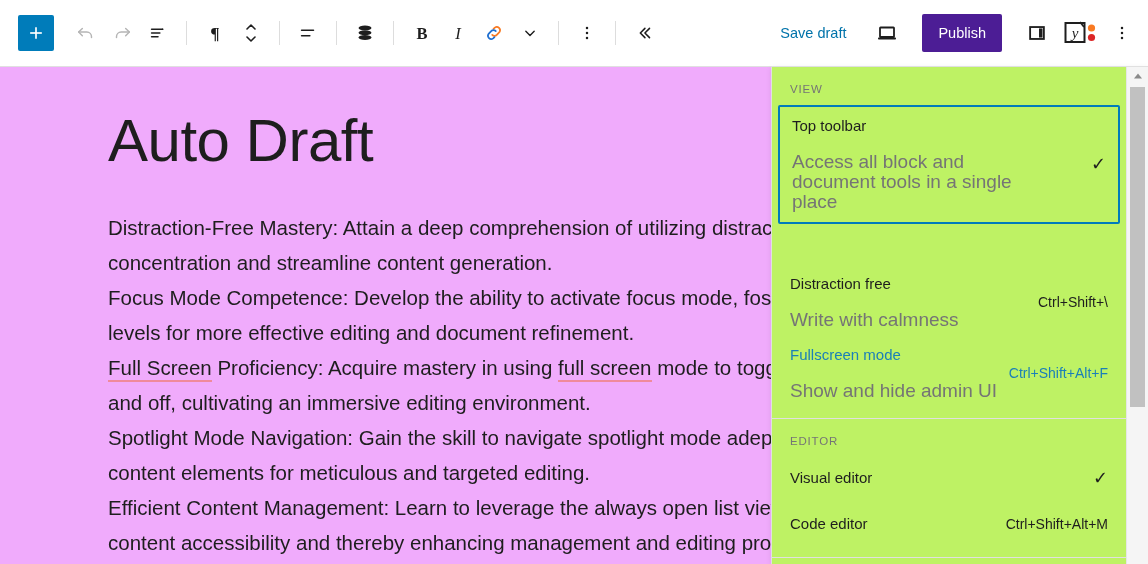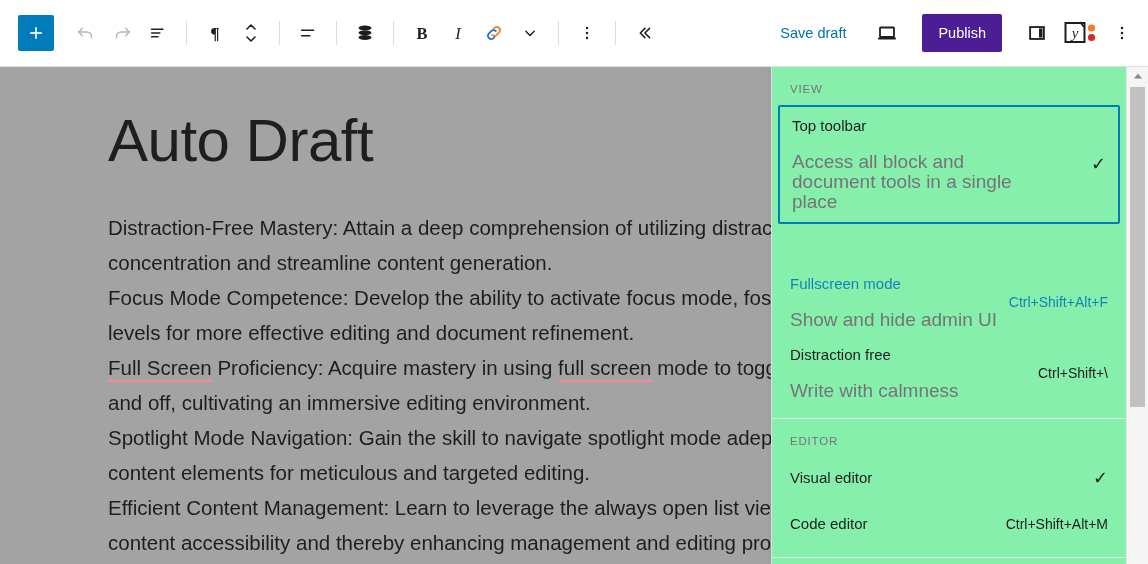--- a/index.html
+++ b/index.html
@@ -125,21 +125,21 @@
     cursor: pointer;
     flex: none;
   }
 
   
   .canvas {
     position: absolute;
     top: 67px; left: 0;
     width: 1148px;
     height: 497px;
-    background: #a3a3a3;
+    background: #f0abfc;
     overflow: hidden;
   }
   .doc {
     padding: 42px 0 0 108px;
     width: 1040px;
     box-sizing: border-box;
   }
   .doc-title {
     font-size: 60px;
     line-height: 1.05;
@@ -162,21 +162,21 @@
     padding-bottom: 1px;
   }
 
   
   .panel {
     position: absolute;
     top: 66px;
     left: 771px;
     width: 377px;
     height: 498px;
-    background: #86efac;
+    background: #bef264;
     border-left: 1px solid #e0e0e0;
     border-top: 1px solid #e0e0e0;
     box-shadow: 0 2px 6px rgba(0,0,0,0.08);
     box-sizing: border-box;
     display: flex;
     z-index: 10;
   }
   .panel-body {
     width: 354px;
     height: 100%;
@@ -524,37 +524,37 @@
               <span class="mi-check">✓</span>
             </div>
           </div>
 
           <div class="menu-item">
             <div class="mi-text">
             </div>
             <div class="mi-right"></div>
           </div>
 
+          <div class="menu-item">
+            <div class="mi-text">
+              <div class="mi-title">Distraction free</div>
+              <div class="mi-desc">Write with calmness</div>
+            </div>
+            <div class="mi-right">
+              <span class="mi-shortcut">Ctrl+Shift+\</span>
+            </div>
+          </div>
+
           <div class="menu-item hovered">
             <div class="mi-text">
               <div class="mi-title">Fullscreen mode</div>
               <div class="mi-desc">Show and hide admin UI</div>
             </div>
             <div class="mi-right">
               <span class="mi-shortcut">Ctrl+Shift+Alt+F</span>
-            </div>
-          </div>
-
-          <div class="menu-item">
-            <div class="mi-text">
-              <div class="mi-title">Distraction free</div>
-              <div class="mi-desc">Write with calmness</div>
-            </div>
-            <div class="mi-right">
-              <span class="mi-shortcut">Ctrl+Shift+\</span>
             </div>
           </div>
         </div>
 
         <div class="menu-group">
           <div class="group-label">EDITOR</div>
 
           <div class="menu-item single">
             <div class="mi-text">
               <div class="mi-title">Visual editor</div>

